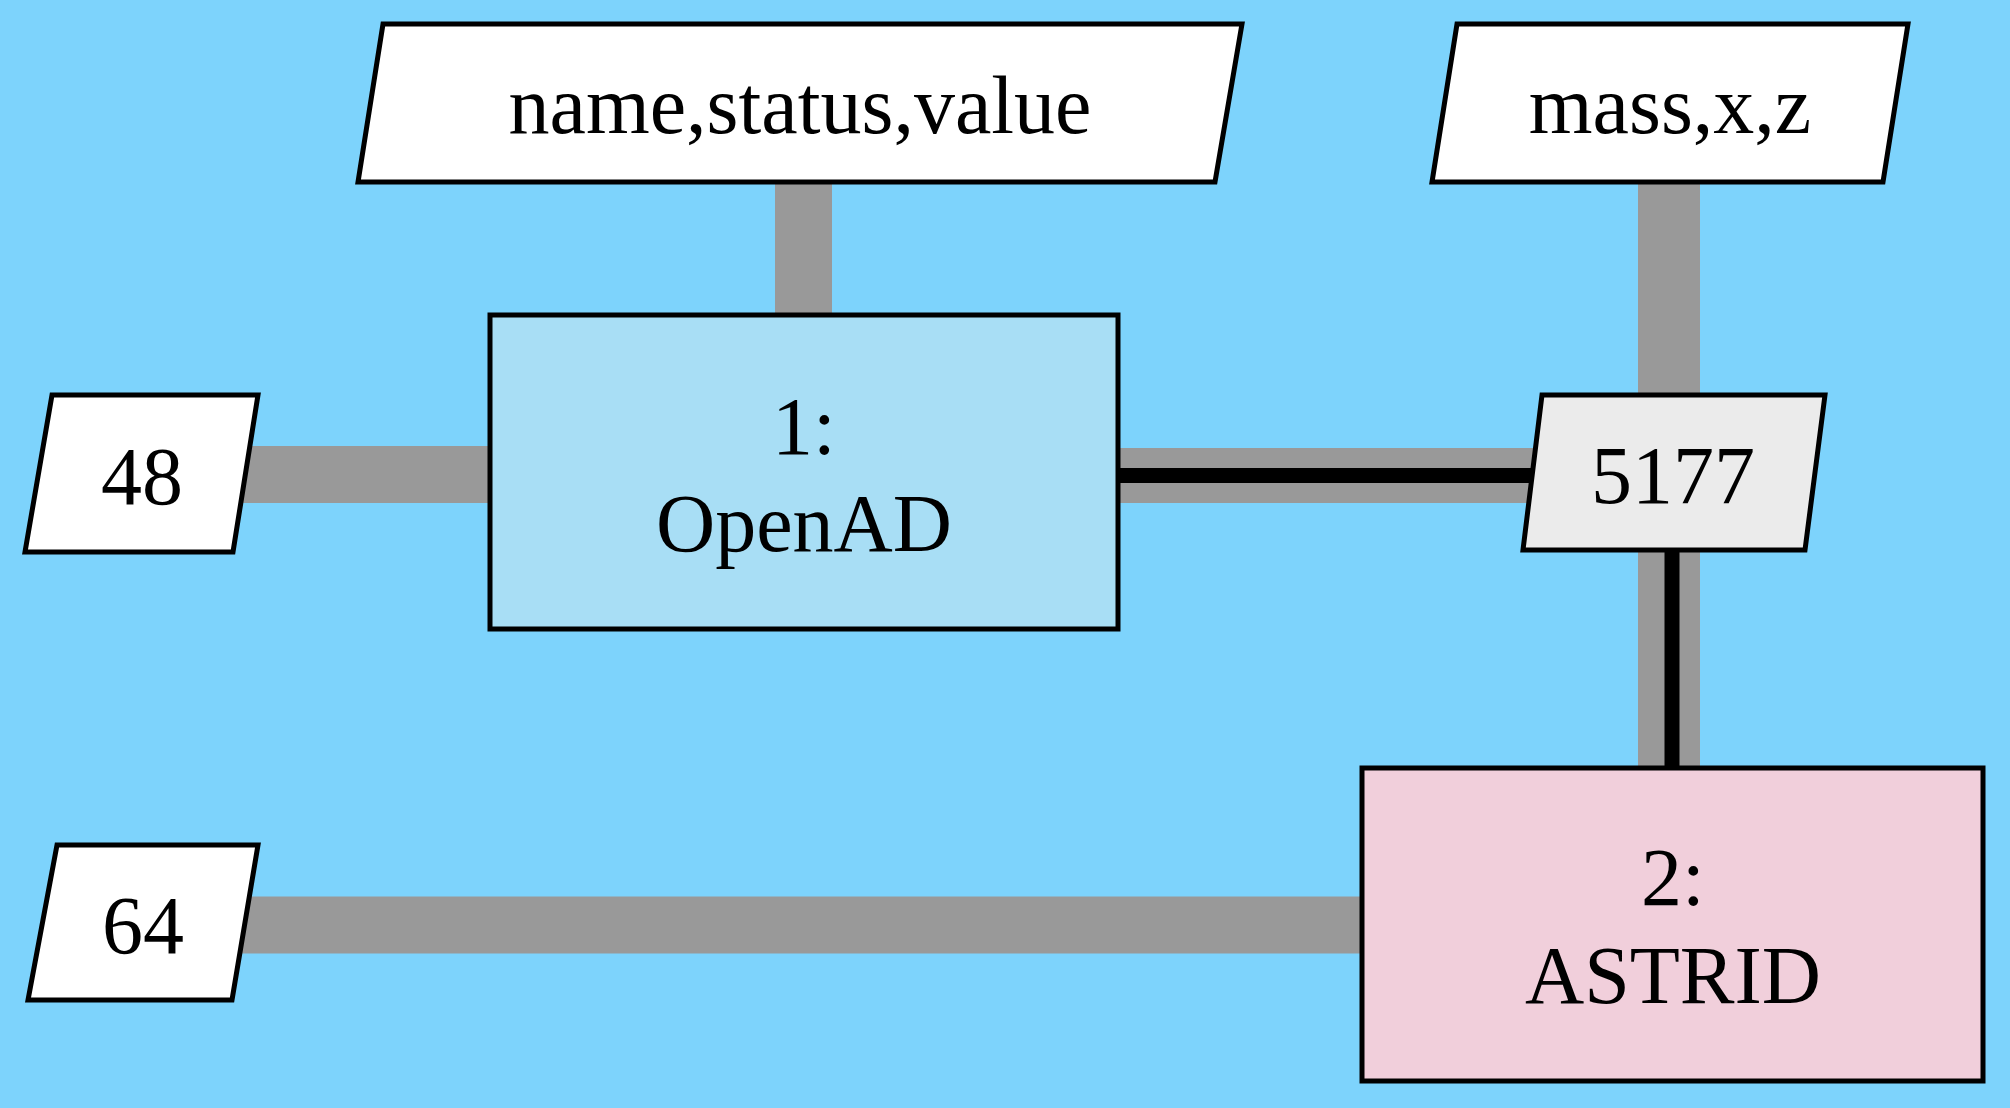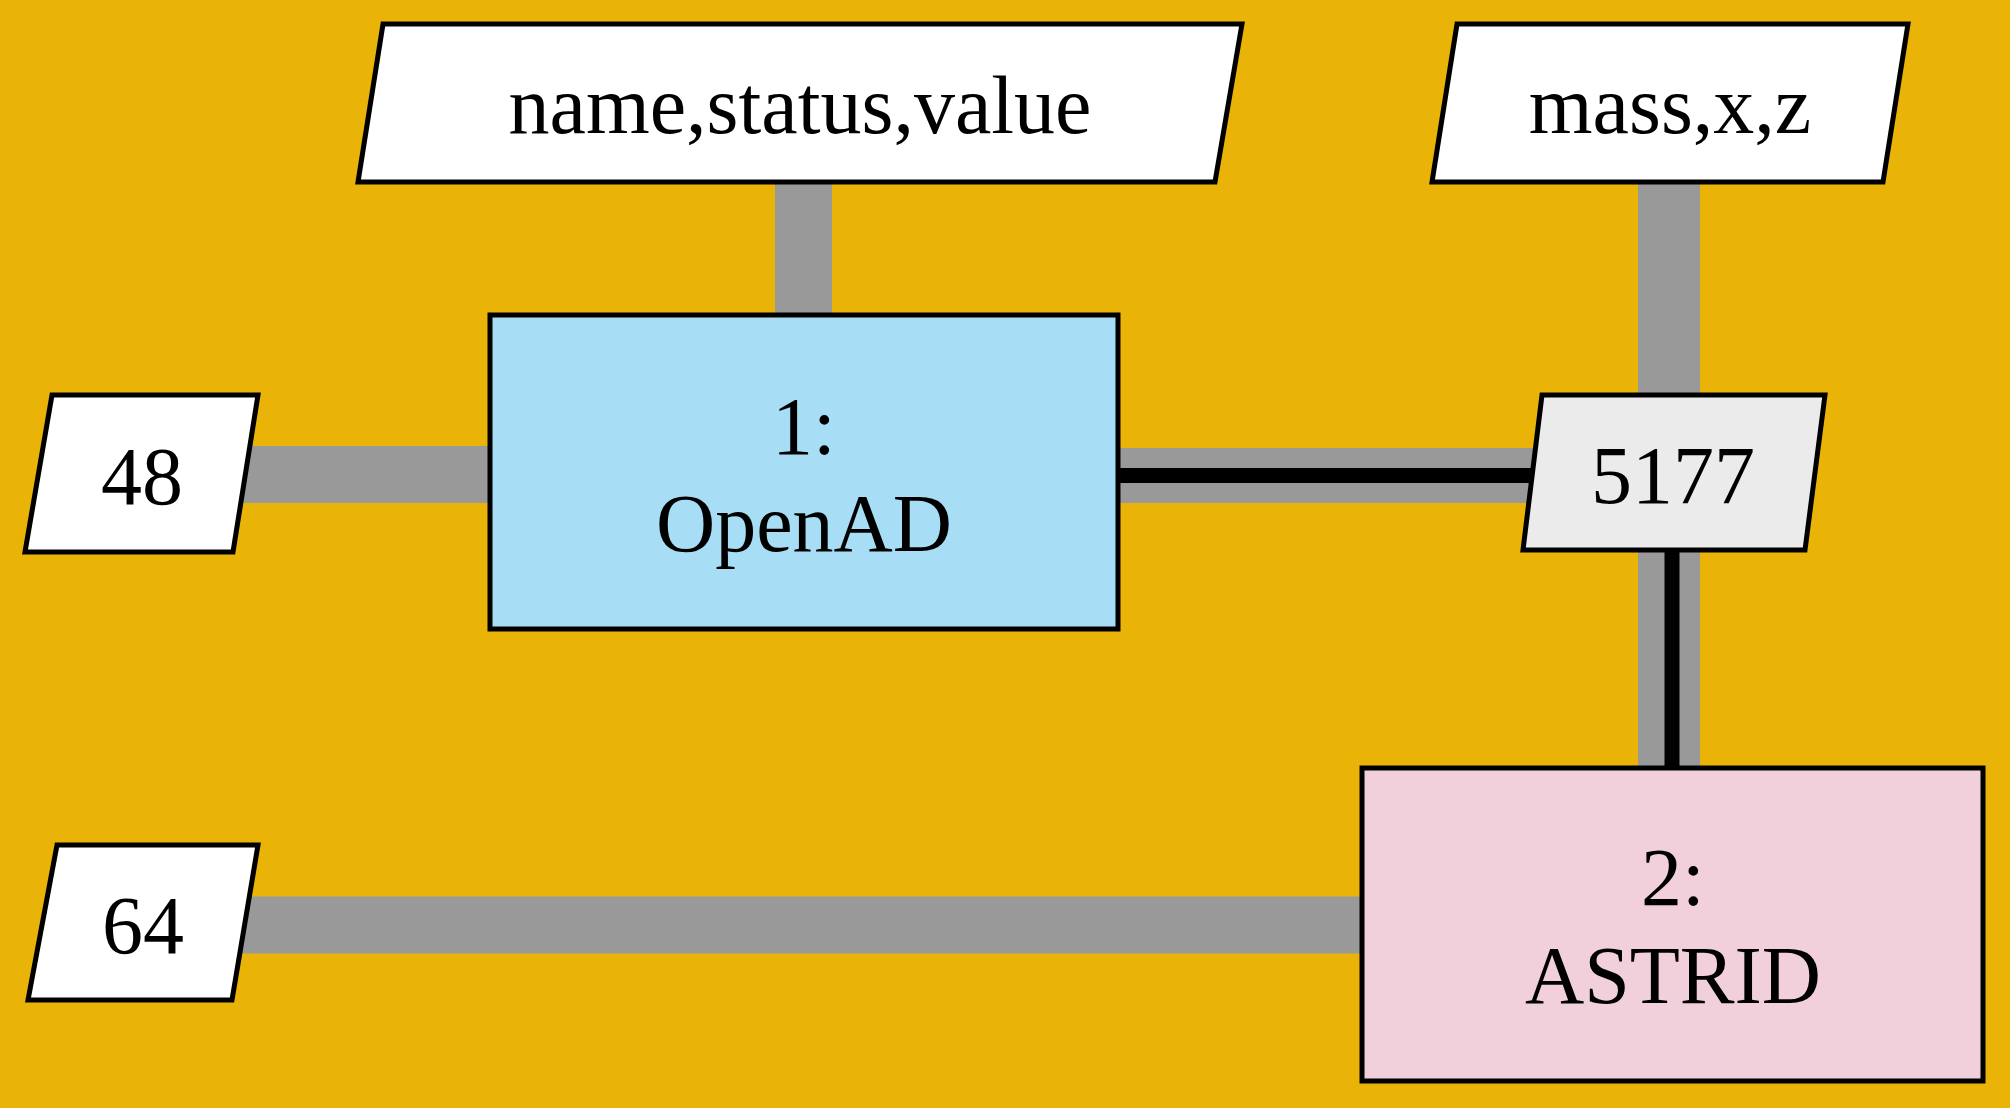--- a/index.html
+++ b/index.html
@@ -7,21 +7,21 @@
     padding: 0;
     background: #ffffff;
     width: 2010px;
     height: 1108px;
     overflow: hidden;
   }
   .diagram-wrap {
     position: relative;
     width: 2010px;
     height: 1108px;
-    background: #eab308;
+    background: #7dd3fc;
   }
   svg { display: block; }
   text.node-label {
     font-family: "Liberation Serif", "DejaVu Serif", serif;
     font-size: 82px;
     fill: #000000;
     text-anchor: middle;
   }
 </style>
 </head>

